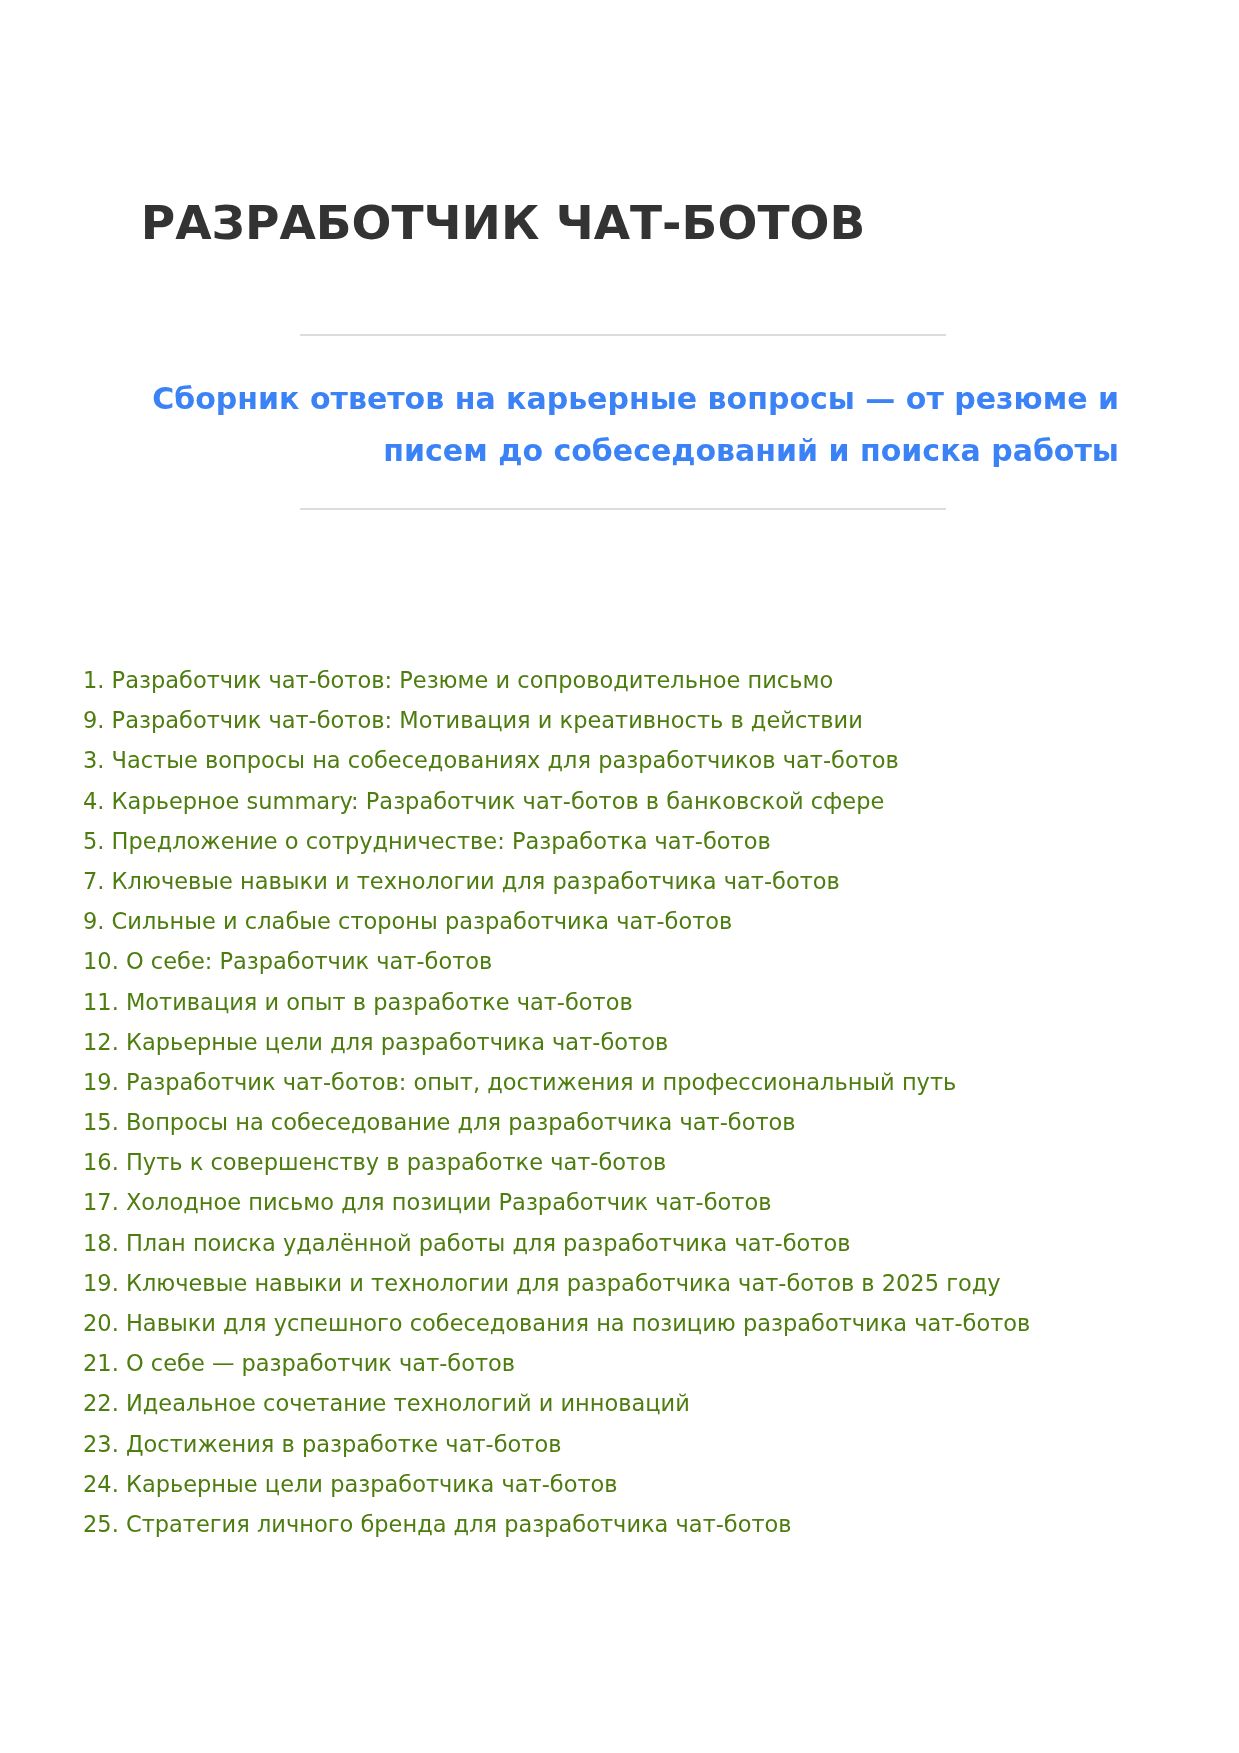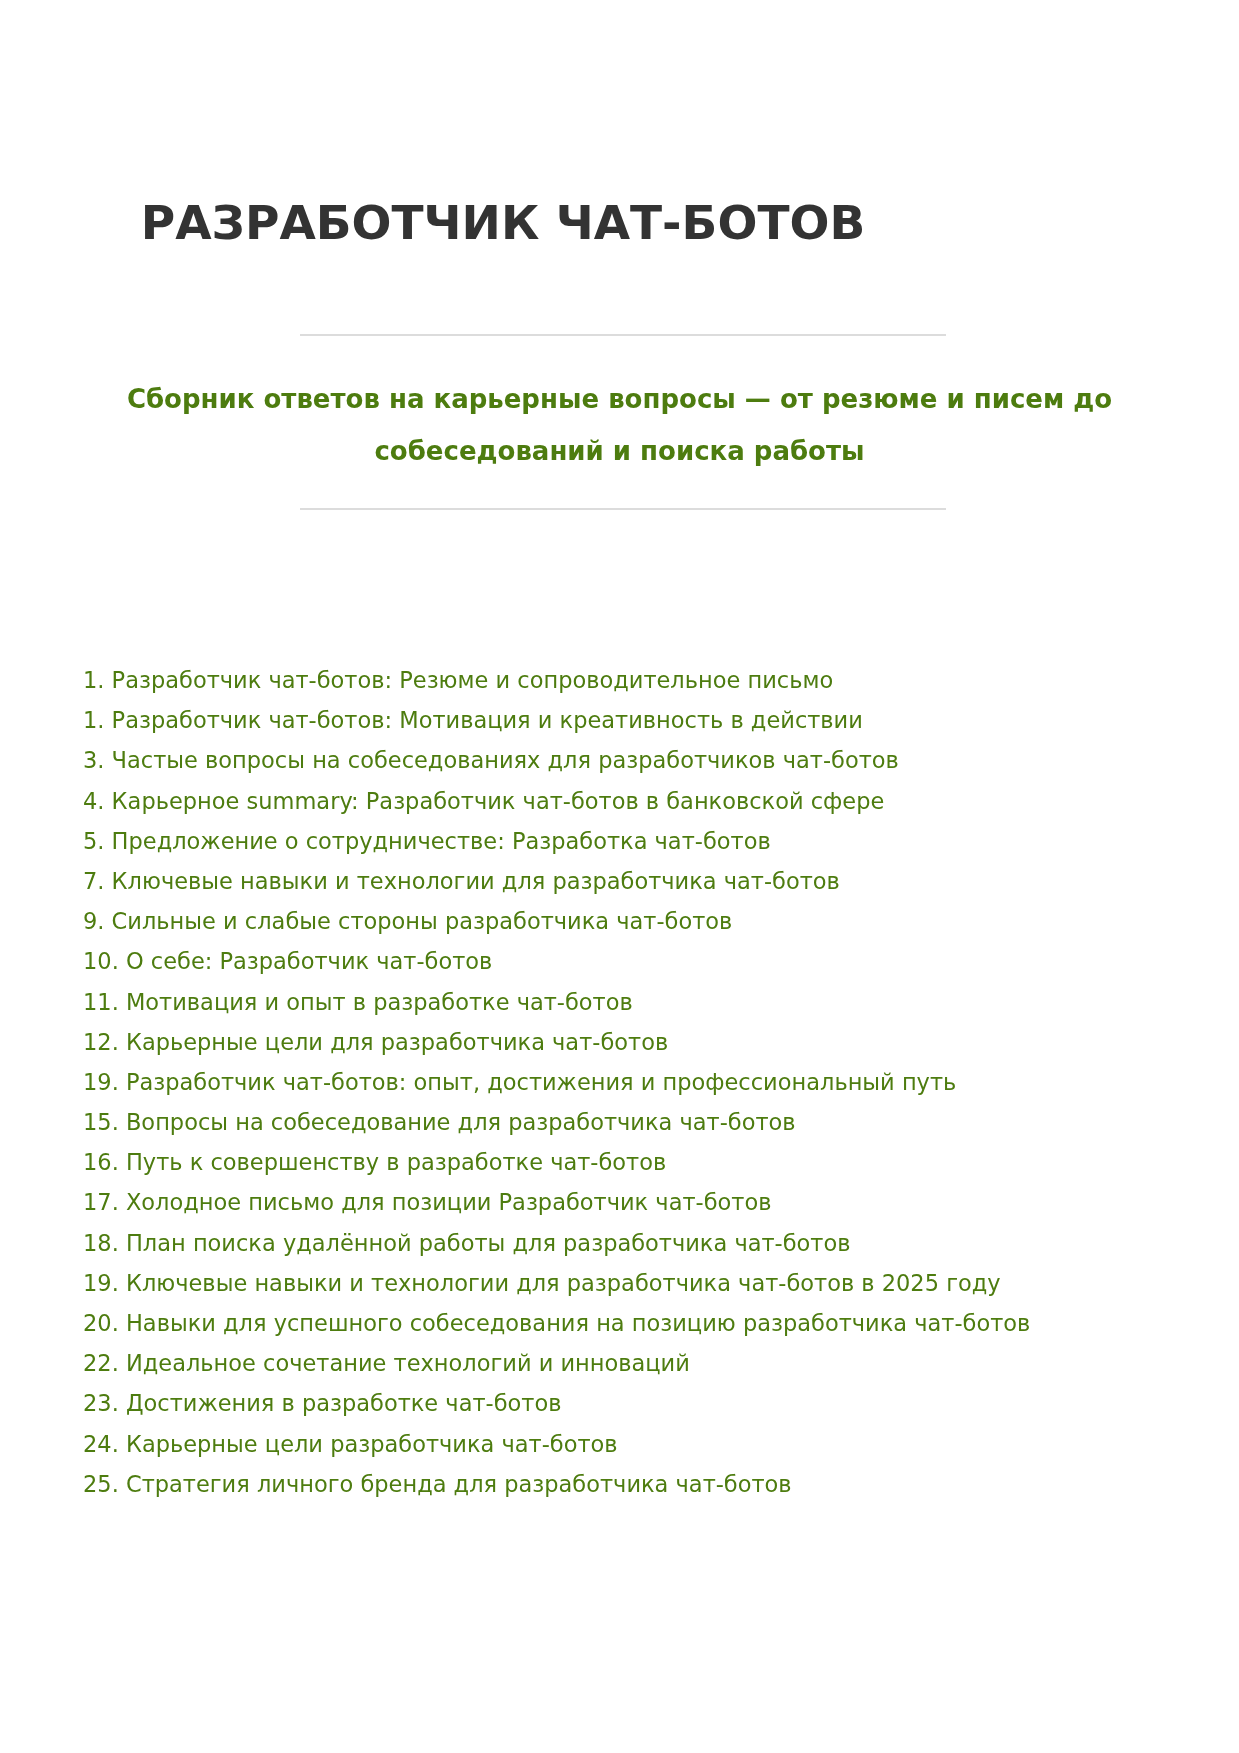--- a/index.html
+++ b/index.html
@@ -35,24 +35,24 @@
       height: 0;
       border-top: 2px solid #dcdcdc;
     }
     .divider.top { top: 334px; }
     .divider.bottom { top: 508px; }
     .subtitle {
       position: absolute;
       top: 373px;
       left: 120px;
       width: 999px;
-      text-align: center;
-      font-size: 26px;
+      text-align: right;
+      font-size: 30px;
       font-weight: bold;
-      color: #4d7c0f;
+      color: #3b82f6;
       line-height: 52px;
       margin: 0;
     }
     .toc {
       position: absolute;
       top: 660px;
       left: 83px;
       width: 1100px;
       margin: 0;
       padding: 0;
@@ -72,33 +72,34 @@
 <h1 class="title">РАЗРАБОТЧИК ЧАТ-БОТОВ</h1>
 
 <div class="divider top"></div>
 
 <p class="subtitle">Сборник ответов на карьерные вопросы — от резюме и писем до собеседований и поиска работы</p>
 
 <div class="divider bottom"></div>
 
 <ul class="toc">
   <li>1. Разработчик чат-ботов: Резюме и сопроводительное письмо</li>
-  <li>1. Разработчик чат-ботов: Мотивация и креативность в действии</li>
+  <li>9. Разработчик чат-ботов: Мотивация и креативность в действии</li>
   <li>3. Частые вопросы на собеседованиях для разработчиков чат-ботов</li>
   <li>4. Карьерное summary: Разработчик чат-ботов в банковской сфере</li>
   <li>5. Предложение о сотрудничестве: Разработка чат-ботов</li>
   <li>7. Ключевые навыки и технологии для разработчика чат-ботов</li>
   <li>9. Сильные и слабые стороны разработчика чат-ботов</li>
   <li>10. О себе: Разработчик чат-ботов</li>
   <li>11. Мотивация и опыт в разработке чат-ботов</li>
   <li>12. Карьерные цели для разработчика чат-ботов</li>
   <li>19. Разработчик чат-ботов: опыт, достижения и профессиональный путь</li>
   <li>15. Вопросы на собеседование для разработчика чат-ботов</li>
   <li>16. Путь к совершенству в разработке чат-ботов</li>
   <li>17. Холодное письмо для позиции Разработчик чат-ботов</li>
   <li>18. План поиска удалённой работы для разработчика чат-ботов</li>
   <li>19. Ключевые навыки и технологии для разработчика чат-ботов в 2025 году</li>
   <li>20. Навыки для успешного собеседования на позицию разработчика чат-ботов</li>
+  <li>21. О себе — разработчик чат-ботов</li>
   <li>22. Идеальное сочетание технологий и инноваций</li>
   <li>23. Достижения в разработке чат-ботов</li>
   <li>24. Карьерные цели разработчика чат-ботов</li>
   <li>25. Стратегия личного бренда для разработчика чат-ботов</li>
 </ul>
 
 </body></html>

